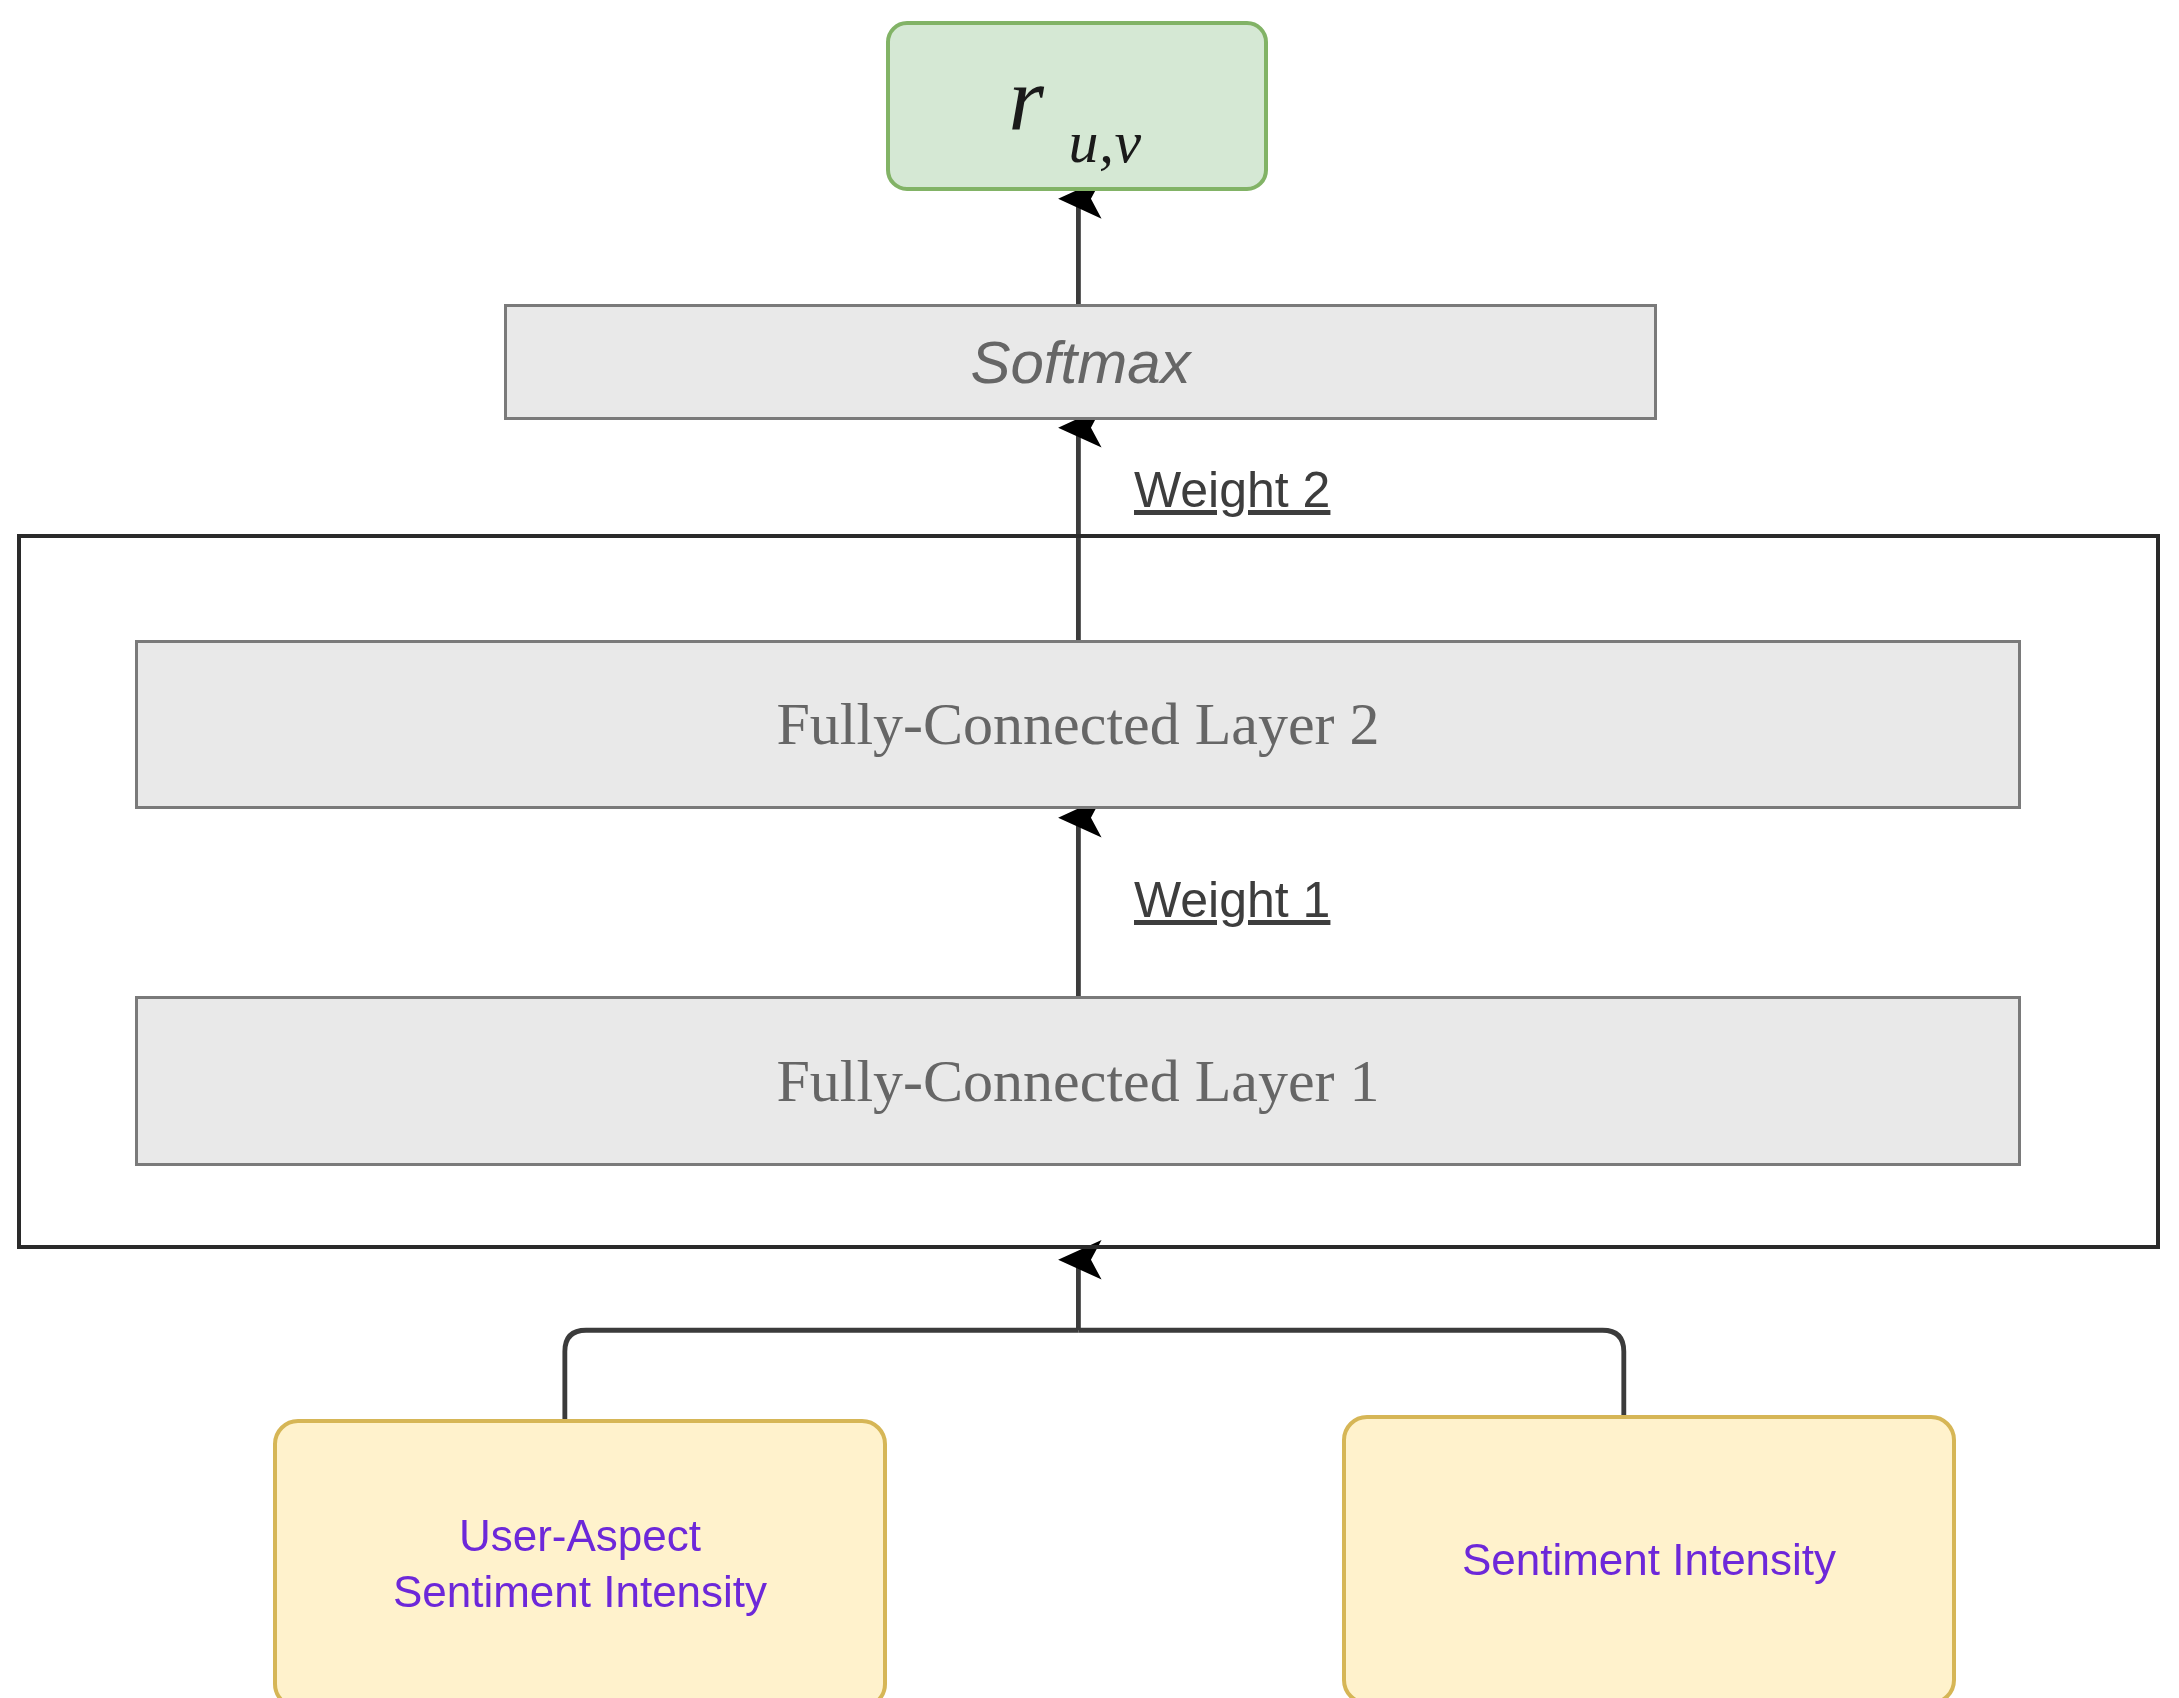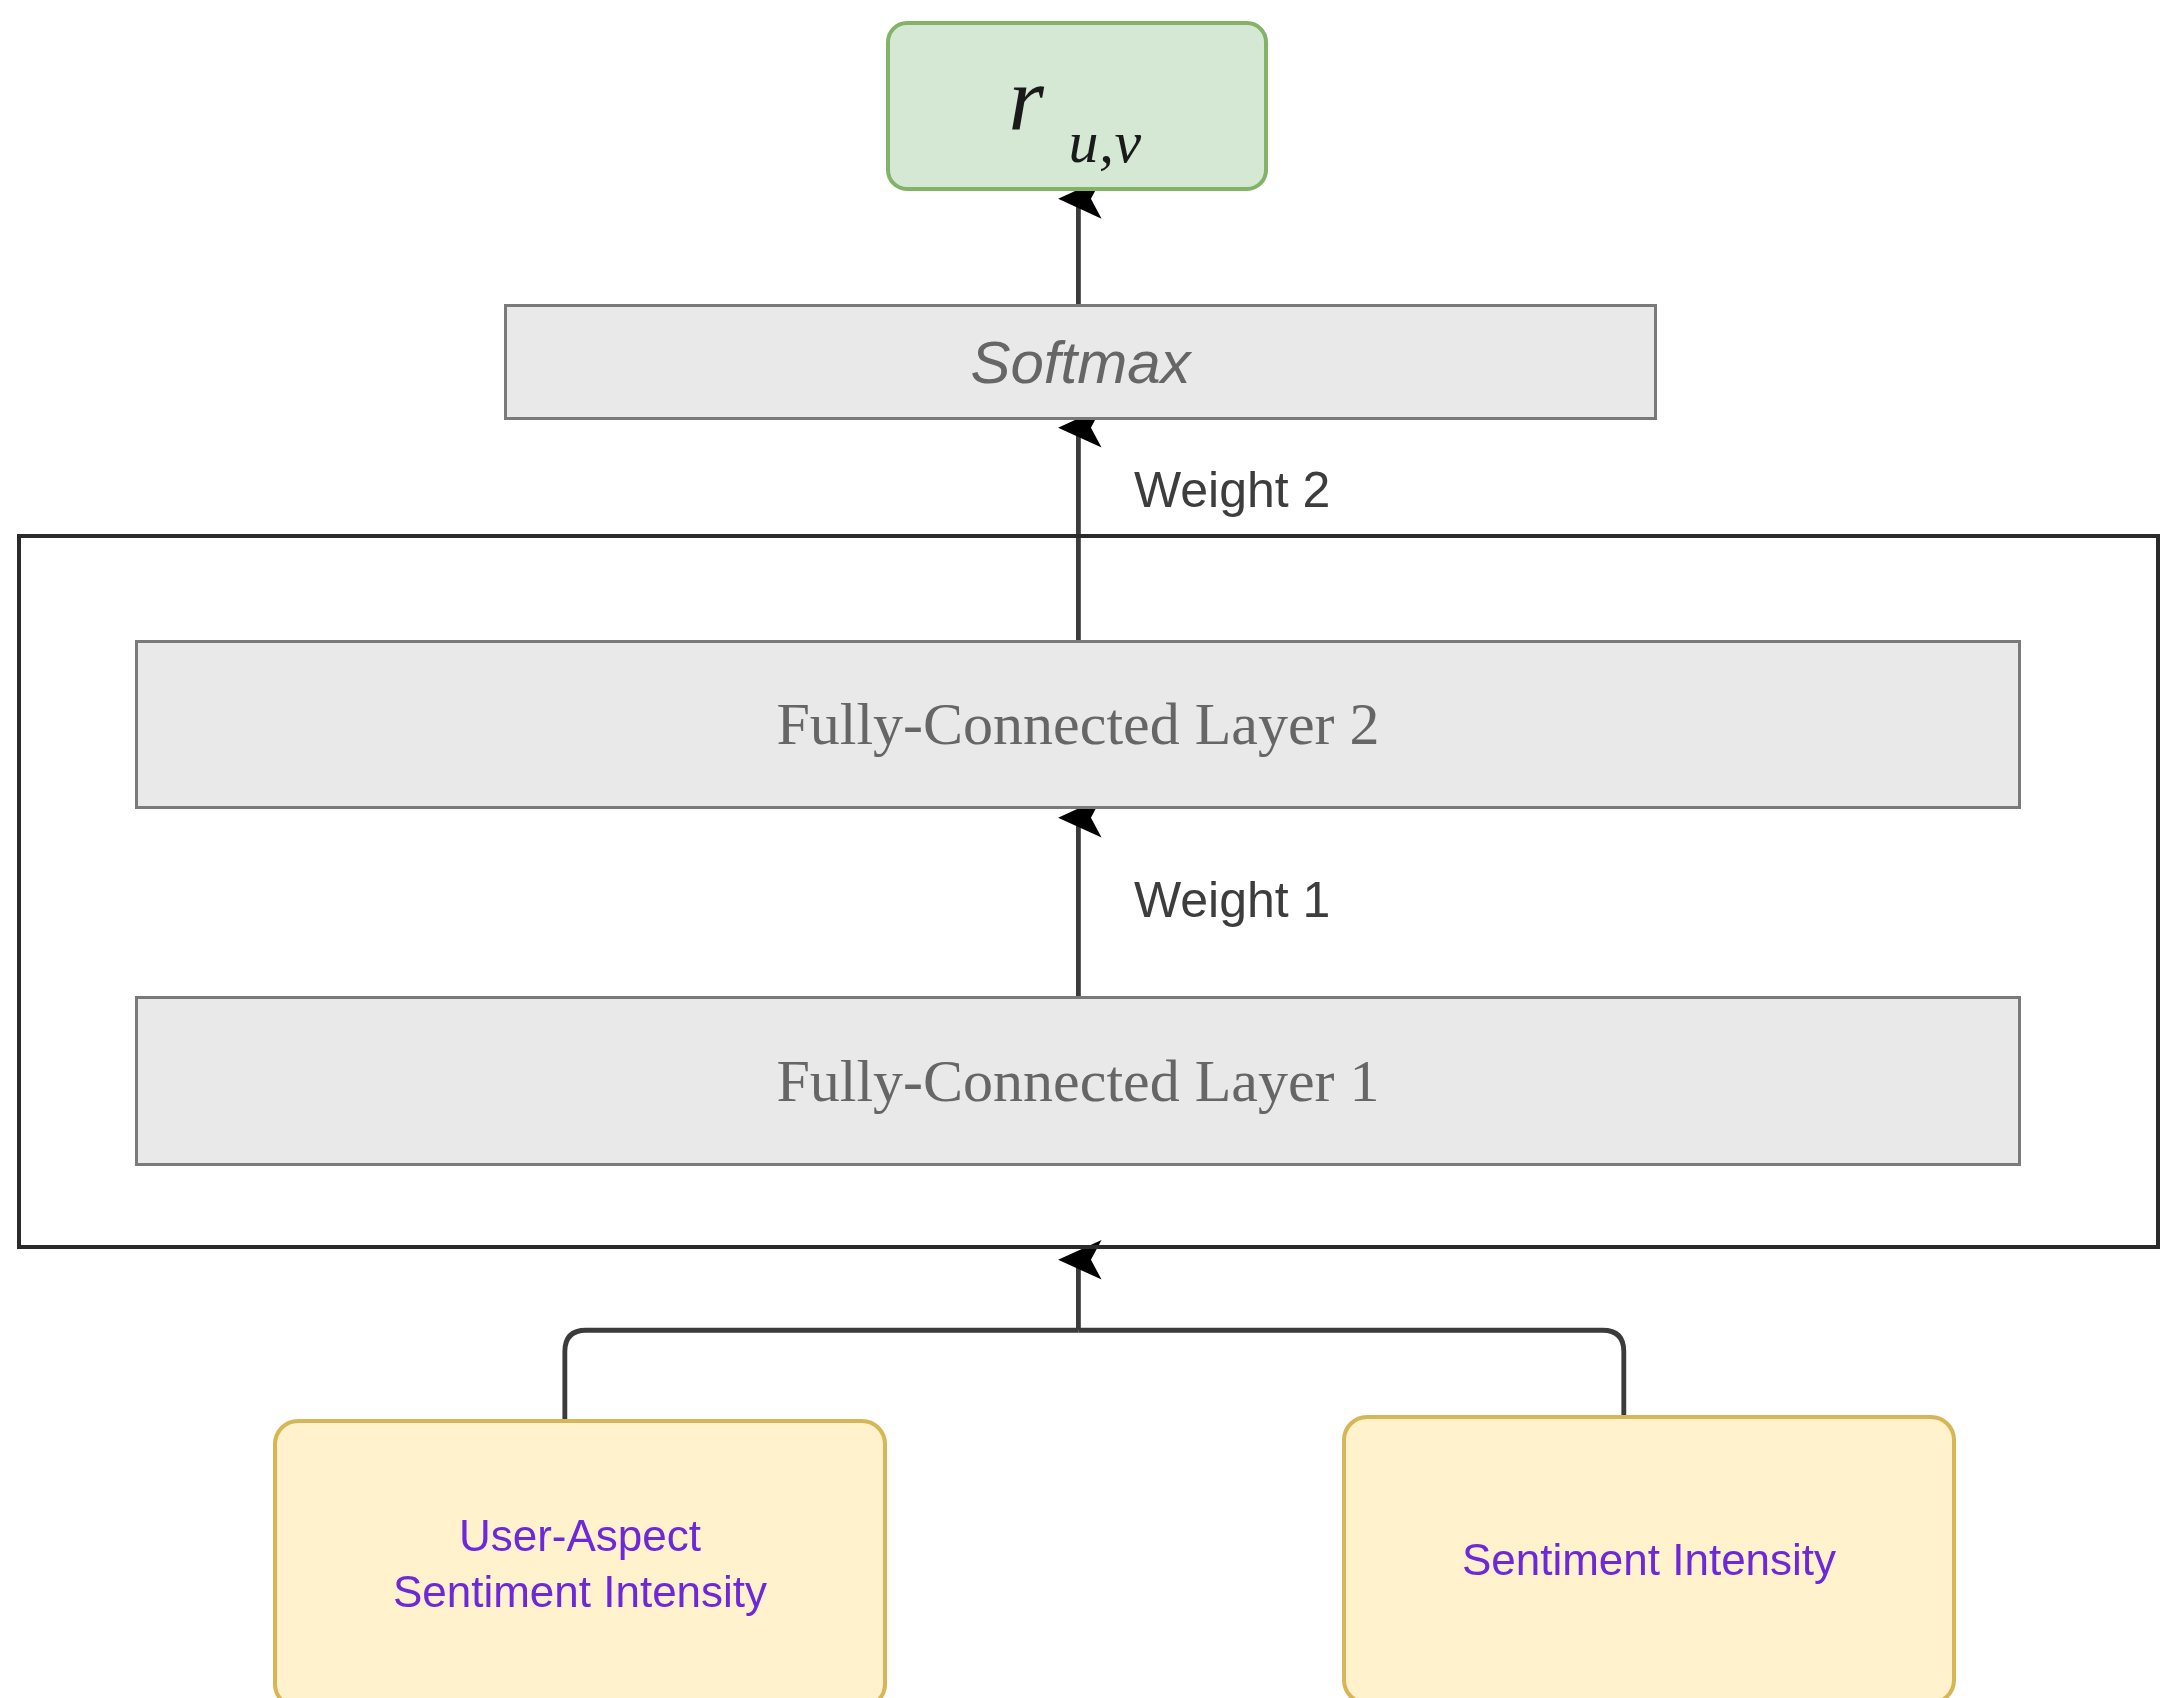--- a/index.html
+++ b/index.html
@@ -135,20 +135,21 @@
     width: 614px;
     height: 290px;
   }
 
   
   .edge-label {
     position: absolute;
     font-size: 50px;
     color: #3d3d3d;
     white-space: nowrap;
+    text-decoration: underline;
   }
   .edge-label-w2 { left: 1134px; top: 461px; }
   .edge-label-w1 { left: 1134px; top: 871px; }
 
   svg.edges {
     position: absolute;
     left: 0; top: 0;
     width: 2179px;
     height: 1698px;
     overflow: visible;

